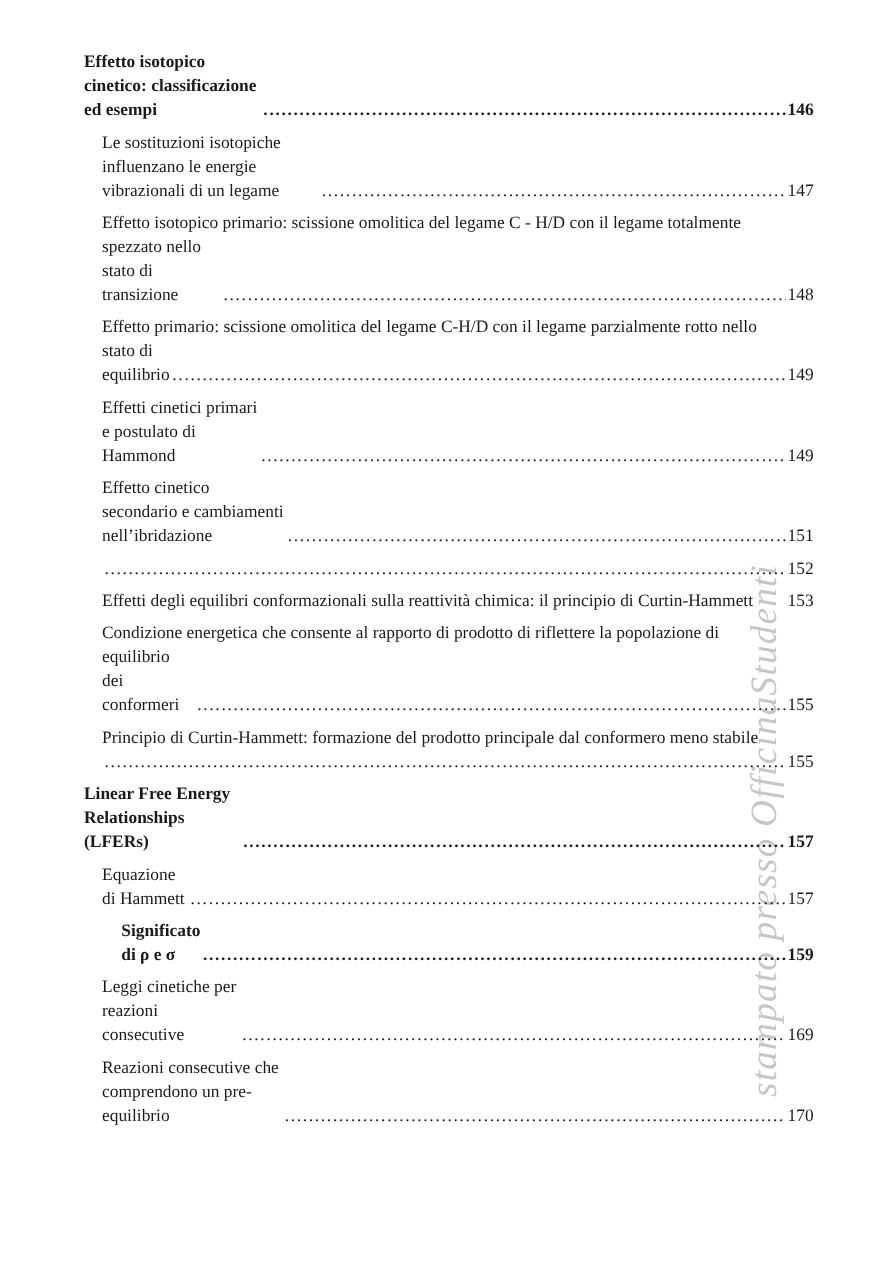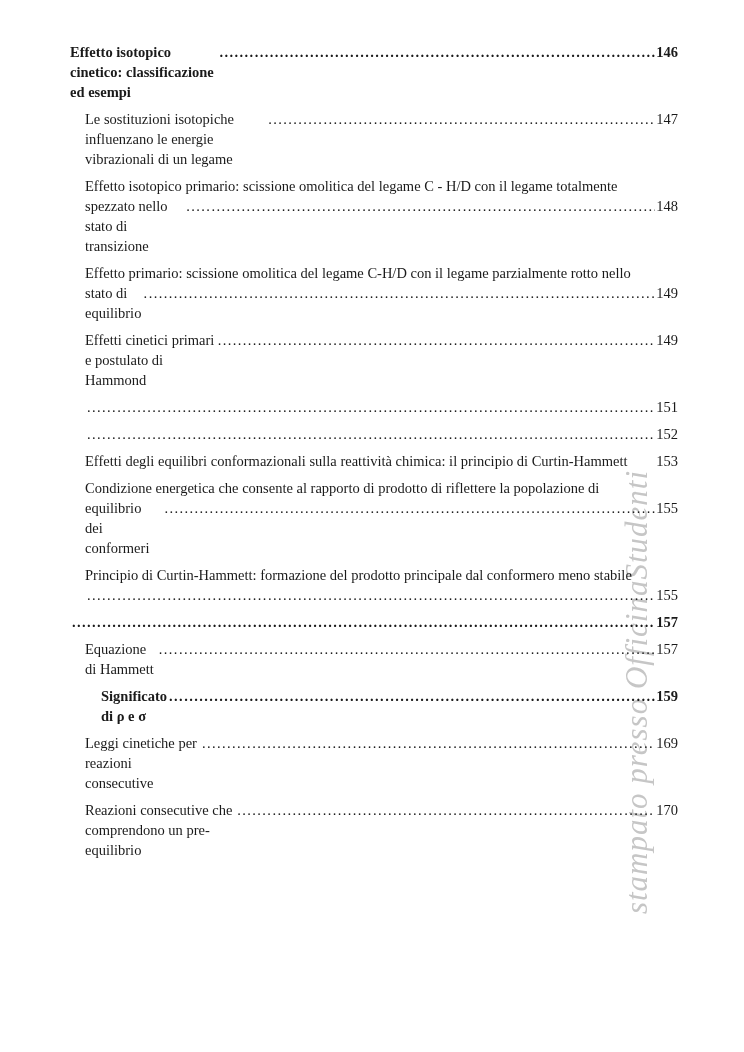--- a/index.html
+++ b/index.html
@@ -42,21 +42,21 @@
     left: 70px;
     width: 608px;
     z-index: 1;
   }
   .toc-entry { margin-bottom: 7px; }
   .toc-entry.bold { font-weight: bold; }
   .toc-entry.lvl1 { padding-left: 15px; }
   .toc-entry.lvl2 { padding-left: 31px; font-weight: bold; }
   .toc-line.last {
     display: flex;
-    align-items: flex-start;
+    align-items: flex-end;
   }
   .toc-text { white-space: pre-wrap; }
   .toc-leader {
     flex: 1 1 auto;
     overflow: hidden;
     white-space: nowrap;
     min-width: 2px;
     padding-left: 2px;
   }
   .toc-leader::after {
@@ -104,20 +104,21 @@
       </div>
       <div class="toc-entry lvl1">
         <div class="toc-line last">
           <span class="toc-text">Effetti cinetici primari e postulato di Hammond</span>
           <span class="toc-leader"></span>
           <span class="toc-page">149</span>
         </div>
       </div>
       <div class="toc-entry lvl1">
         <div class="toc-line last">
+          <span class="toc-text">Effetto cinetico secondario e cambiamenti nell’ibridazione</span>
           <span class="toc-leader"></span>
           <span class="toc-page">151</span>
         </div>
       </div>
       <div class="toc-entry lvl1">
         <div class="toc-line last">
           <span class="toc-leader"></span>
           <span class="toc-page">152</span>
         </div>
       </div>
@@ -139,20 +140,21 @@
       <div class="toc-entry lvl1">
         <div class="toc-line"><span class="toc-text">Principio di Curtin-Hammett: formazione del prodotto principale dal conformero meno stabile</span></div>
         <div class="toc-line last">
           <span class="toc-text"></span>
           <span class="toc-leader"></span>
           <span class="toc-page">155</span>
         </div>
       </div>
       <div class="toc-entry lvl0 bold">
         <div class="toc-line last">
+          <span class="toc-text">Linear Free Energy Relationships (LFERs)</span>
           <span class="toc-leader"></span>
           <span class="toc-page">157</span>
         </div>
       </div>
       <div class="toc-entry lvl1">
         <div class="toc-line last">
           <span class="toc-text">Equazione di Hammett</span>
           <span class="toc-leader"></span>
           <span class="toc-page">157</span>
         </div>

